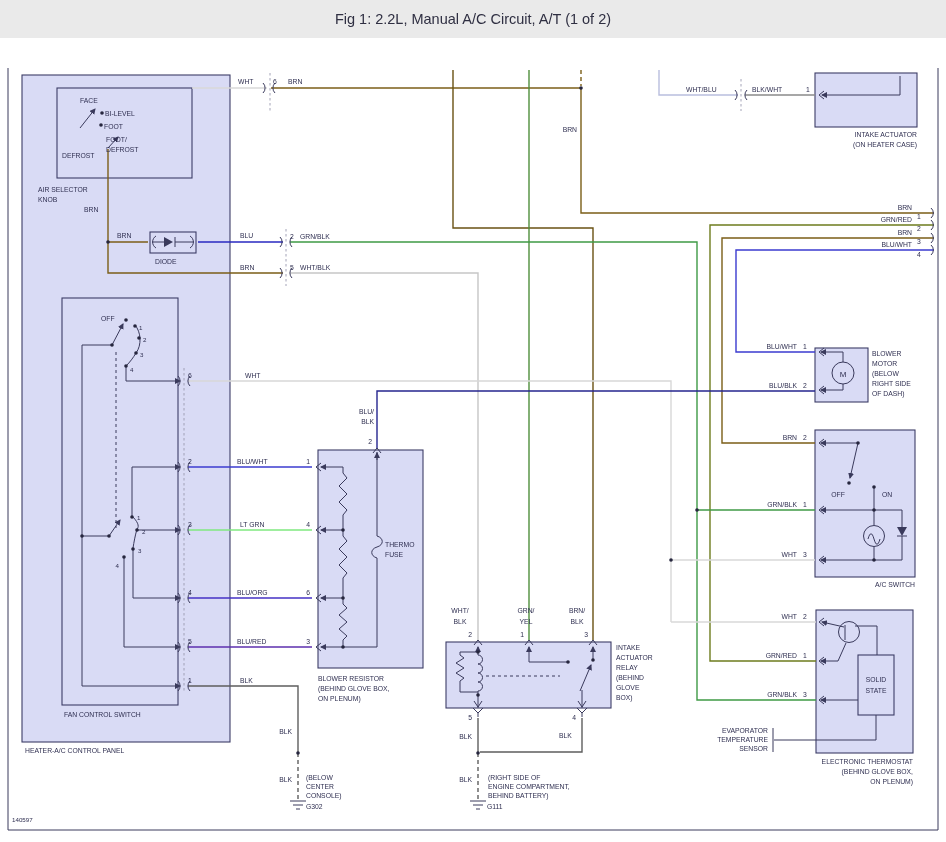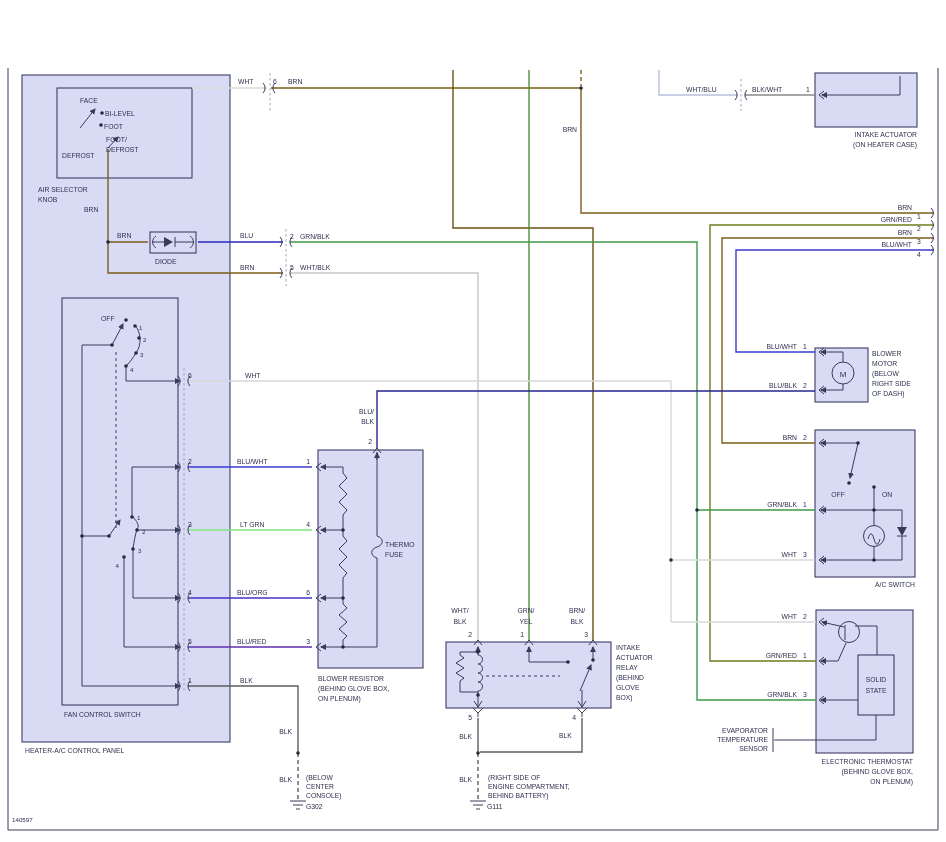--- a/index.html
+++ b/index.html
@@ -14,20 +14,21 @@
   .ink{stroke:#3a3a5c;stroke-width:1;fill:none;}
   .dshw{stroke-dasharray:4 3;}
   .cdsh{stroke:#9a9ab0;stroke-width:0.9;stroke-dasharray:2.5 2.5;fill:none;}
   .mdsh{stroke-dasharray:3 3;}
   .sym{stroke:#3a3a5c;stroke-width:1;fill:none;}
 </style>
 </head>
 <body>
 
 <div id="stage">
+  <div id="titlebar">Fig 1: 2.2L, Manual A/C Circuit, A/T (1 of 2)</div>
 
   <svg width="946" height="842" viewBox="0 0 946 842">
     <defs>
       <marker id="ah" markerWidth="7" markerHeight="7" refX="5" refY="3" orient="auto">
         <path d="M0,0 L6,3 L0,6 Z" fill="#3a3a5c"></path>
       </marker>
       <g id="dot">
           <circle r="1.8" fill="#26263e"></circle>
         </g>
       <g id="pair" class="sym">

